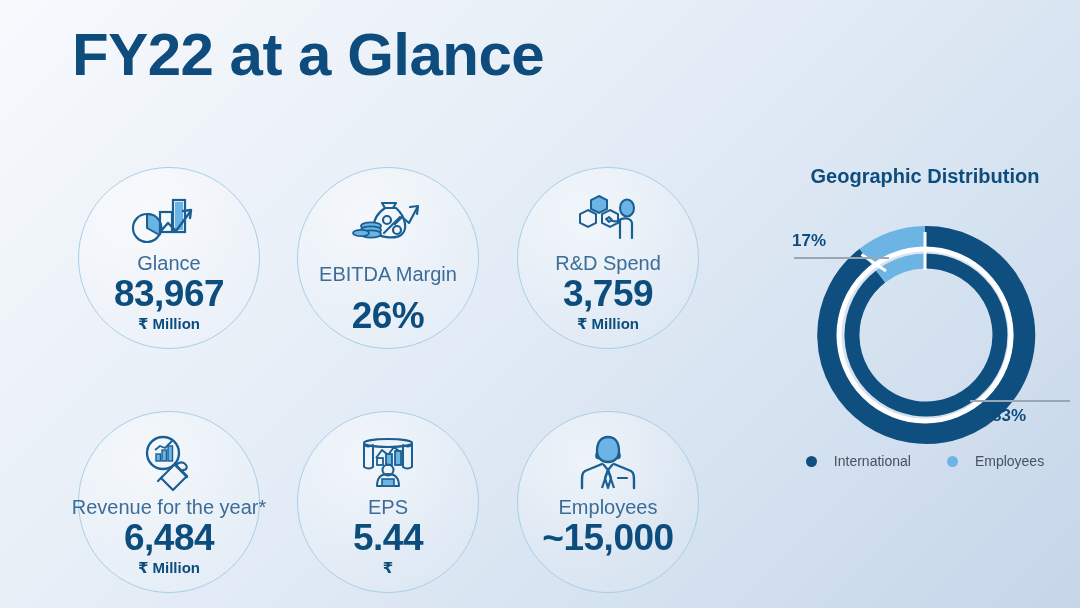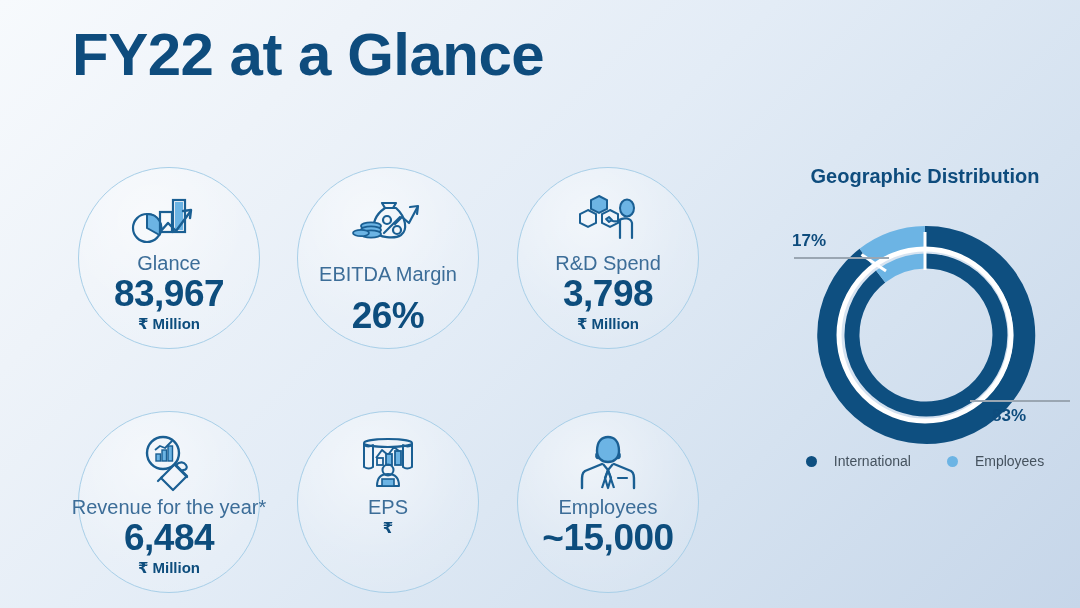--- a/index.html
+++ b/index.html
@@ -130,21 +130,21 @@
       <polygon points="19,20 27,24 27,33 19,37 11,33 11,24" fill="none" stroke="#1a5f93" stroke-width="2"></polygon>
       <polygon points="41,20 49,24 49,33 41,37 33,33 33,24" fill="none" stroke="#1a5f93" stroke-width="2"></polygon>
       <ellipse cx="58" cy="18" rx="7" ry="8.5" fill="#6cb4e4" stroke="#1a5f93" stroke-width="2"></ellipse>
       <path d="M50 30 C55 27 62 28 63 33 L63 48" fill="none" stroke="#1a5f93" stroke-width="2.2" stroke-linecap="round"></path>
       <path d="M51 30 L51 48" fill="none" stroke="#1a5f93" stroke-width="2.2" stroke-linecap="round"></path>
       <path d="M50 31 C46 32 42 31 40 28" fill="none" stroke="#1a5f93" stroke-width="2.2" stroke-linecap="round"></path>
       <path d="M40 27 l-3 2 3 3 3 -2 z" fill="#6cb4e4" stroke="#1a5f93" stroke-width="1.8" stroke-linejoin="round"></path>
     </svg>
   </div>
   <div class="kpi-label">R&amp;D Spend</div>
-  <div class="kpi-value">3,798</div>
+  <div class="kpi-value">3,759</div>
   <div class="kpi-unit">₹ Million</div>
 </div>
 
 <div class="kpi" id="kpi-profit">
   <div class="kpi-icon">
     <svg width="78" height="58" viewBox="0 0 78 58">
       <circle cx="33" cy="19" r="16" fill="none" stroke="#1a5f93" stroke-width="2.4"></circle>
       <rect x="26" y="20" width="4.5" height="7" fill="#6cb4e4" stroke="#1a5f93" stroke-width="1.4"></rect>
       <rect x="32" y="16" width="4.5" height="11" fill="#6cb4e4" stroke="#1a5f93" stroke-width="1.4"></rect>
       <rect x="38" y="12" width="4.5" height="15" fill="#6cb4e4" stroke="#1a5f93" stroke-width="1.4"></rect>
@@ -170,20 +170,21 @@
       <polyline points="27,24 33,16 39,21 45,13 51,18" fill="none" stroke="#1a5f93" stroke-width="2" stroke-linejoin="round"></polyline>
       <rect x="28" y="24" width="6" height="7" fill="none" stroke="#1a5f93" stroke-width="1.8"></rect>
       <rect x="37" y="20" width="6" height="11" fill="#6cb4e4" stroke="#1a5f93" stroke-width="1.8"></rect>
       <rect x="46" y="17" width="6" height="14" fill="#6cb4e4" stroke="#1a5f93" stroke-width="1.8"></rect>
       <circle cx="39" cy="36" r="5.5" fill="none" stroke="#1a5f93" stroke-width="2"></circle>
       <path d="M28 52 C28 43 33 40 39 40 C45 40 50 43 50 52 Z" fill="none" stroke="#1a5f93" stroke-width="2" stroke-linejoin="round"></path>
       <rect x="33" y="45" width="12" height="7" fill="#6cb4e4" stroke="#1a5f93" stroke-width="1.6"></rect>
     </svg>
   </div>
   <div class="kpi-label">EPS</div>
+  <div class="kpi-value">5.44</div>
   <div class="kpi-unit">₹</div>
 </div>
 
 <div class="kpi" id="kpi-employees">
   <div class="kpi-icon">
     <svg width="78" height="58" viewBox="0 0 78 58">
       <path d="M28 17 C28 7 33 3 39 3 C45 3 50 7 50 17 C50 24 45 28 39 28 C33 28 28 24 28 17 Z" fill="#6cb4e4" stroke="#1a5f93" stroke-width="2.4" stroke-linejoin="round"></path>
       <path d="M30 24 C27 25 26 21 28 19" fill="none" stroke="#1a5f93" stroke-width="2"></path>
       <path d="M48 24 C51 25 52 21 50 19" fill="none" stroke="#1a5f93" stroke-width="2"></path>
       <path d="M33 30 L16 37 C13 39 13 42 13 48 L13 54" fill="none" stroke="#1a5f93" stroke-width="2.4" stroke-linecap="round" stroke-linejoin="round"></path>

